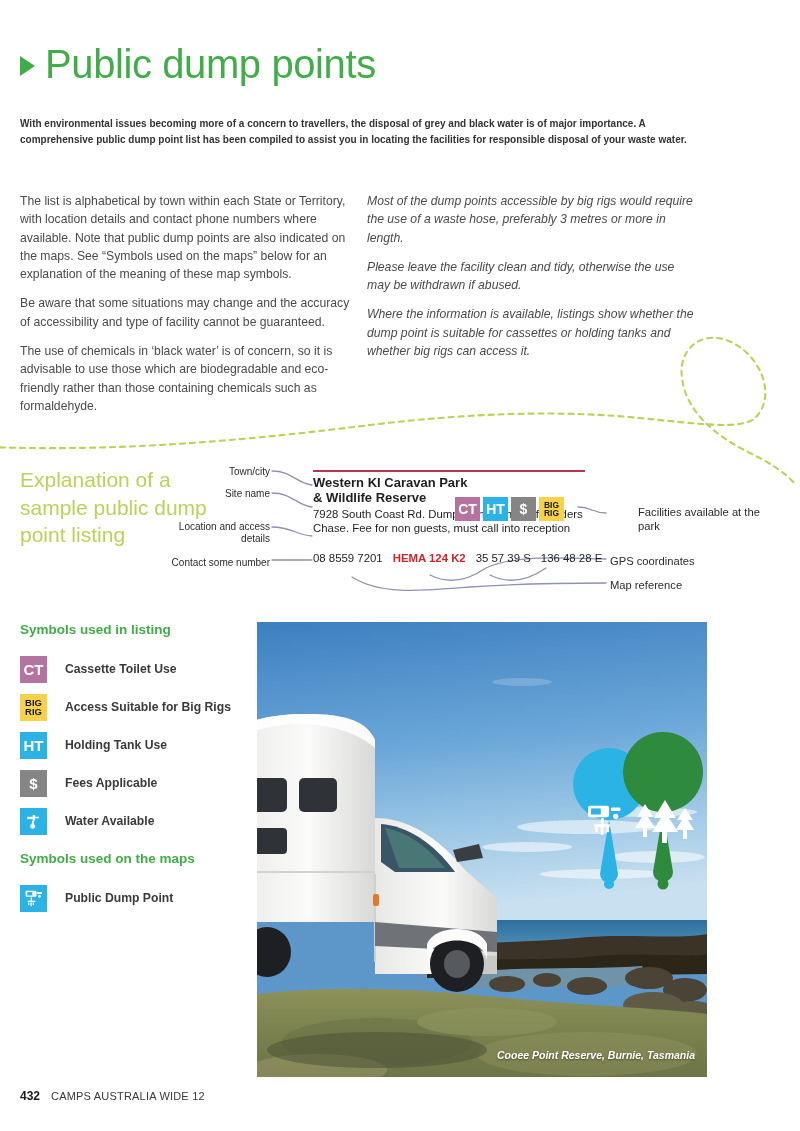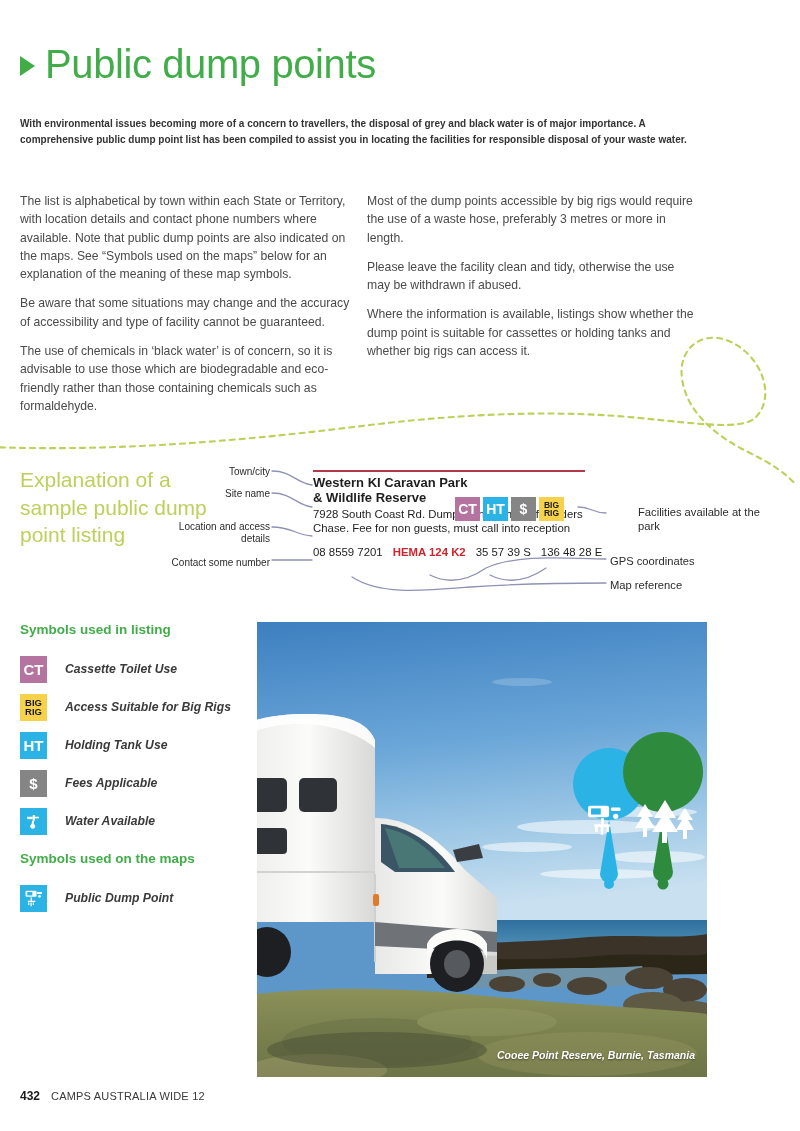--- a/index.html
+++ b/index.html
@@ -31,21 +31,21 @@
 
   
   .intro {
     position: absolute; left: 20px; top: 116px; width: 690px;
     font-size: 10px; font-weight: bold; line-height: 1.58; color: #333;
   }
 
   
   .col { position: absolute; font-size: 12.2px; line-height: 1.50; color: #4a4a4a; }
   .col.left  { left: 20px;  top: 192px; width: 333px; }
-  .col.right { left: 367px; top: 192px; width: 333px; }
+  .col.right { left: 367px; top: 192px; width: 333px; font-style: italic; }
   .col p { margin-bottom: 11px; }
 
   
   .swoosh { position: absolute; left: 0; top: 300px; width: 800px; height: 185px; }
 
   
   .explain-head {
     position: absolute; left: 20px; top: 466px; width: 190px;
     font-size: 21px; font-weight: 300; color: #bcd05a; line-height: 1.32;
   }
@@ -81,21 +81,21 @@
   }
   .listing-name {
     font-size: 13px; font-weight: bold; color: #1e1e1e;
     line-height: 1.18; width: 160px;
   }
   .listing-detail {
     font-size: 11.4px; color: #1e1e1e; line-height: 1.25; margin-top: 1px;
   }
   .listing-foot {
     display: flex; gap: 10px; align-items: baseline;
-    font-size: 11.4px; color: #1e1e1e; margin-top: 11px; white-space: nowrap;
+    font-size: 11.4px; color: #1e1e1e; margin-top: 17px; white-space: nowrap;
   }
   .hema { color: #d0232b; font-weight: bold; }
 
   
   .fac-strip {
     position: absolute; left: 455px; top: 497px;
     display: flex; gap: 3px;
   }
   .fac {
     width: 25px; height: 24px;
@@ -129,21 +129,21 @@
   .sym-box.ct  { background: #b5749f; }
   .sym-box.ht  { background: #2bb3e6; }
   .sym-box.fee { background: #858585; }
   .sym-box.wat { background: #2bb3e6; }
   .sym-box.big {
     background: #f6d24c; color: #1a1a1a; font-size: 9.5px;
     line-height: 0.95; flex-direction: column;
   }
   .sym-label {
     margin-left: 18px; font-size: 12.2px;
-    font-style: italic; color: #3a3a3a; font-weight: bold;
+    color: #3a3a3a; font-weight: bold;
   }
 
   .map-sym-list { position: absolute; left: 20px; top: 879px; }
   .sym-box.map { background: #2bb3e6; }
 
   
   .photo {
     position: absolute; left: 257px; top: 622px;
     width: 450px; height: 455px; overflow: hidden; background: #5d96c9;
   }

